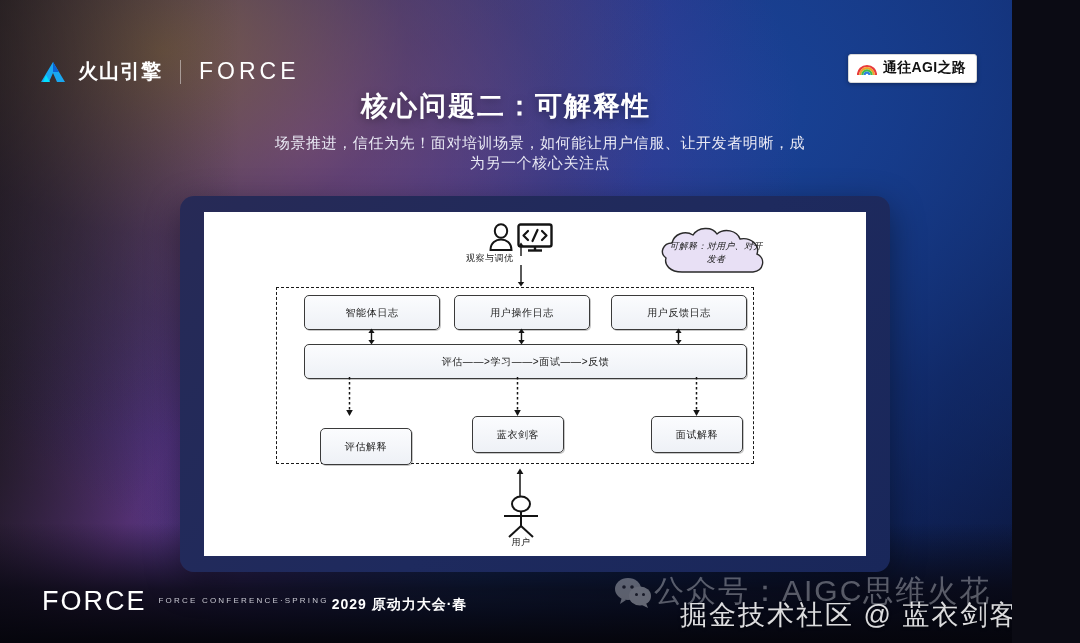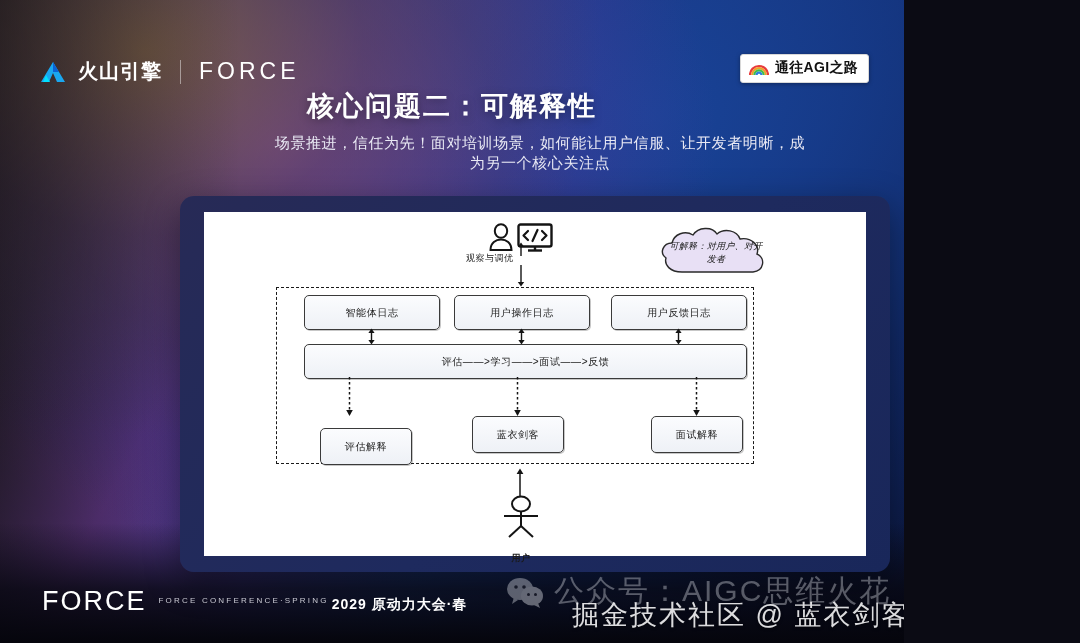--- a/index.html
+++ b/index.html
@@ -1,21 +1,21 @@
 <!DOCTYPE html>
 <html><head>
 <meta charset="utf-8">
 <style>
   html,body{margin:0;padding:0;}
   body{
     width:1080px;height:643px;overflow:hidden;
     font-family:"Liberation Sans","DejaVu Sans",sans-serif;
     background:#0b0b14;
   }
-  .slide{position:relative;width:904px;height:643px;overflow:hidden;}
+  .slide{position:relative;width:1012px;height:643px;overflow:hidden;}
 
   
   .bg{position:absolute;inset:0;
     background:
       radial-gradient(110% 130% at 16% 8%, rgba(122,96,60,0.85) 0%, rgba(86,66,52,0.45) 22%, rgba(40,30,46,0.0) 46%),
       radial-gradient(85% 110% at 30% 22%, rgba(138,72,188,0.80) 0%, rgba(104,56,160,0.38) 30%, rgba(40,30,70,0.0) 58%),
       radial-gradient(120% 120% at 72% 18%, rgba(24,66,150,0.95) 0%, rgba(18,48,118,0.65) 38%, rgba(10,20,54,0.0) 72%),
       linear-gradient(118deg,#23201c 0%,#3b2f3f 14%,#6b3d94 30%,#4b3f9e 43%,#23489c 58%,#16347e 72%,#0e1c4a 86%,#0a1130 100%);
   }
   .bg-dark-bottom{position:absolute;left:0;right:0;bottom:0;height:120px;
@@ -91,32 +91,32 @@
   .dbl2{left:312px;top:116px;}
   .dbl3{left:469px;top:116px;}
 
   .dot-arr{position:absolute;width:9px;height:40px;}
   .dot1{left:141px;top:165px;}
   .dot2{left:309px;top:165px;}
   .dot3{left:488px;top:165px;}
 
   .user-fig{position:absolute;left:293px;top:283px;width:48px;height:44px;}
   .user-arr{position:absolute;left:310px;top:256px;width:12px;height:28px;}
-  .user-label{position:absolute;left:282px;top:340px;width:70px;text-align:center;
-    font-size:9px;color:#1a1a1a;letter-spacing:.6px;font-weight:bold;}
+  .user-label{position:absolute;left:282px;top:324px;width:70px;text-align:center;
+    font-size:9px;color:#1a1a1a;letter-spacing:.6px;}
 
   
   .force-foot{position:absolute;left:42px;bottom:28px;display:flex;align-items:flex-end;gap:12px;}
   .ff-main{color:#ffffff;font-size:27px;letter-spacing:2px;font-weight:500;line-height:1;}
   .ff-right{display:flex;flex-direction:row;gap:3px;padding-bottom:1px;}
   .ff-line1{color:#c9c9d2;font-size:8px;letter-spacing:2.2px;}
   .ff-line2{color:#ffffff;font-size:14px;letter-spacing:1px;font-weight:bold;}
 
   .wm-wrap{position:absolute;right:0;bottom:0;width:420px;height:78px;}
-  .wm-faded{position:absolute;left:22px;top:6px;display:flex;align-items:center;gap:10px;
+  .wm-faded{position:absolute;left:22px;top:6px;display:flex;align-items:center;gap:2px;
     color:rgba(210,212,220,0.40);font-size:30px;letter-spacing:2px;white-space:nowrap;}
   .wm-wechat{width:38px;height:32px;display:block;opacity:.42;}
   .wm-bright{position:absolute;left:88px;top:32px;
     color:rgba(250,250,252,0.88);font-size:27px;letter-spacing:2px;white-space:nowrap;
     text-shadow:0 1px 3px rgba(0,0,0,.5);}
 </style>
 </head>
 <body>
 
 <div class="slide">

